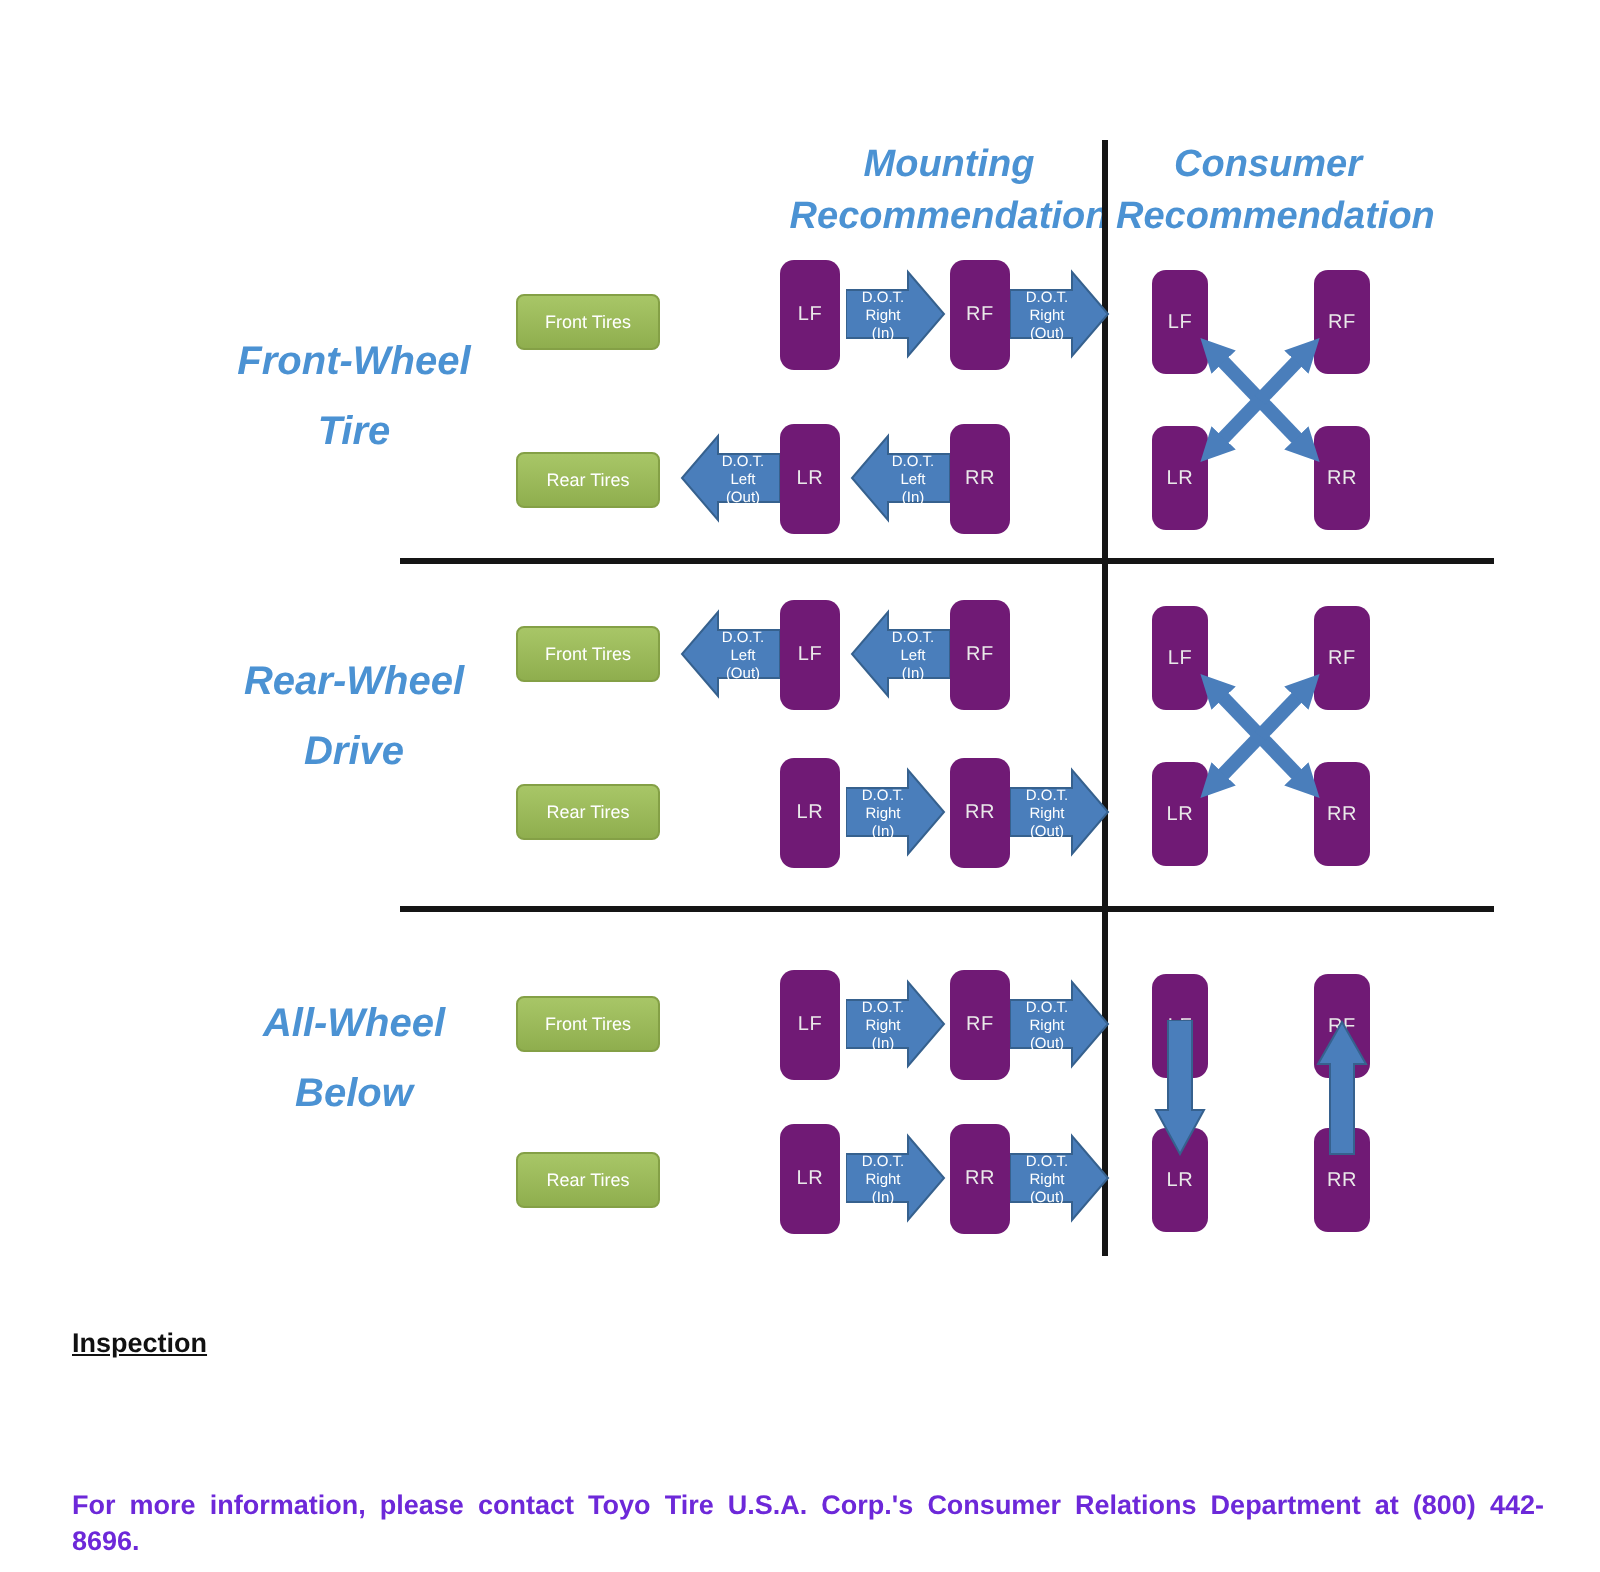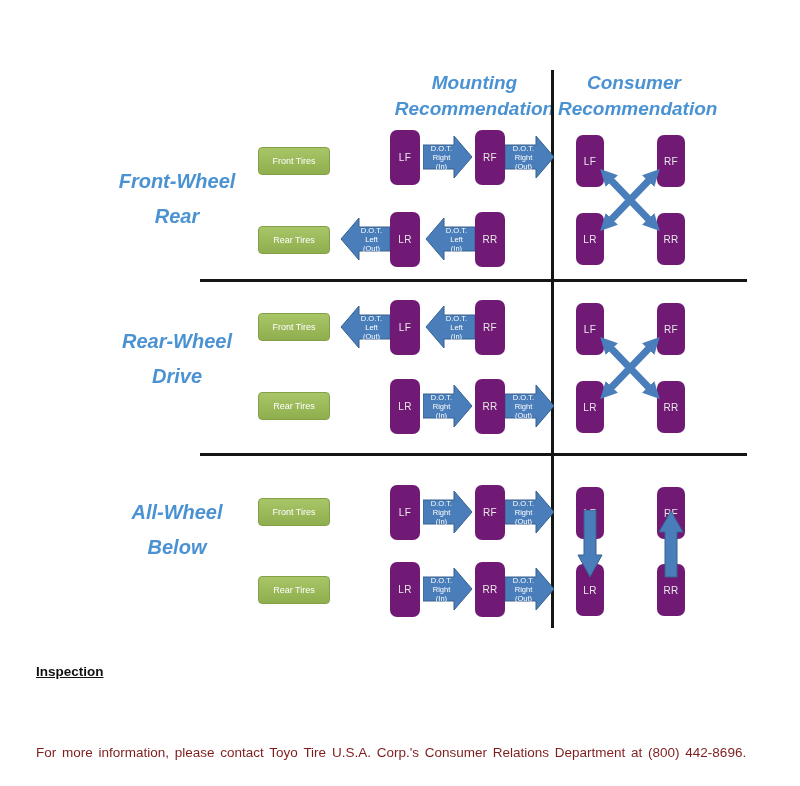--- a/index.html
+++ b/index.html
@@ -22,21 +22,21 @@
   .barrow .atext{position:absolute;left:0;top:0;right:0;bottom:0;display:flex;align-items:center;
        justify-content:center;color:#fff;font-size:7.5px;line-height:1.2;text-align:center;
        white-space:pre-line;}
   .barrow.right .atext{padding-right:13px;}
   .barrow.left .atext{padding-left:13px;}
   .varrow,.xcross{position:absolute;z-index:2;}
   .foot-title{position:absolute;left:36px;top:664px;font-size:13.5px;font-weight:bold;color:#111;text-decoration:underline;}
   .para{position:absolute;left:36px;width:736px;font-size:13.5px;color:#222;text-align:justify;
        line-height:18px;}
   .para.body{top:681px;word-spacing:3.5px;}
-  .para.contact{top:730px;font-weight:normal;word-spacing:2px;color:#7f1d1d;}
+  .para.contact{top:730px;font-weight:bold;word-spacing:2px;color:#6d28d9;}
 </style>
 </head>
 <body>
 
 <div class="page">
 
   <svg width="0" height="0" style="position:absolute">
     <defs>
       <marker id="xhead" viewBox="0 0 10 10" refX="5" refY="5" markerWidth="2.4" markerHeight="2.4" orient="auto">
         <path d="M0,0 L10,5 L0,10 Z" fill="#4a7ebb"></path>
@@ -48,21 +48,21 @@
   <div class="hdr" style="left:392px;top:70px;">Mounting
 Recommendation</div>
   <div class="hdr" style="left:558px;top:70px;width:152px;">Consumer
 Recommendation</div>
 
   <div class="vline" style="left:551px;top:70px;width:3px;height:558px;"></div>
   <div class="hline" style="left:200px;top:279px;width:547px;height:3px;"></div>
   <div class="hline" style="left:200px;top:453px;width:547px;height:3px;"></div>
 
   <div class="row-title" style="left:92px;top:164px;">Front-Wheel
-Rear</div>
+Tire</div>
   <div class="row-title" style="left:92px;top:324px;">Rear-Wheel
 Drive</div>
   <div class="row-title" style="left:92px;top:495px;">All-Wheel
 Below</div>
 
   <div class="green-box" style="left:258px;top:147px;">Front Tires</div>
   <div class="tire" style="left:390px;top:130px;">LF</div>
   <div class="barrow right" style="left:423px;top:134px;">
     <svg width="50" height="46" viewBox="0 0 50 46">
         <polygon points="0,11 31,11 31,2 49,23 31,44 31,35 0,35" fill="#4a7ebb" stroke="#36618e" stroke-width="1"></polygon>

